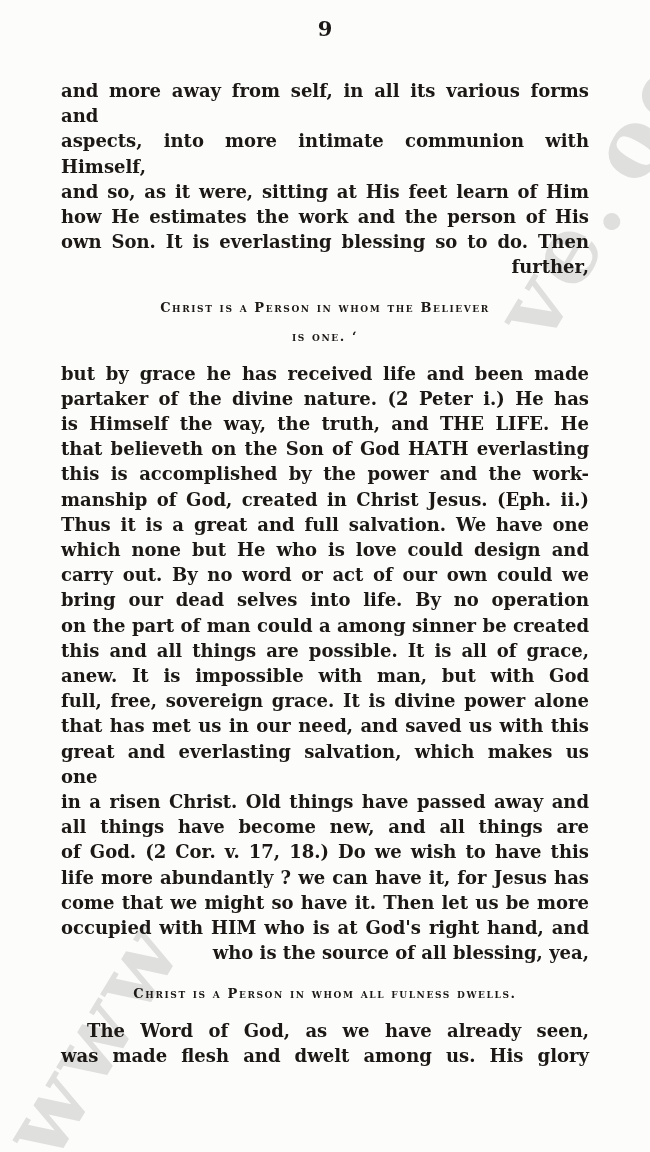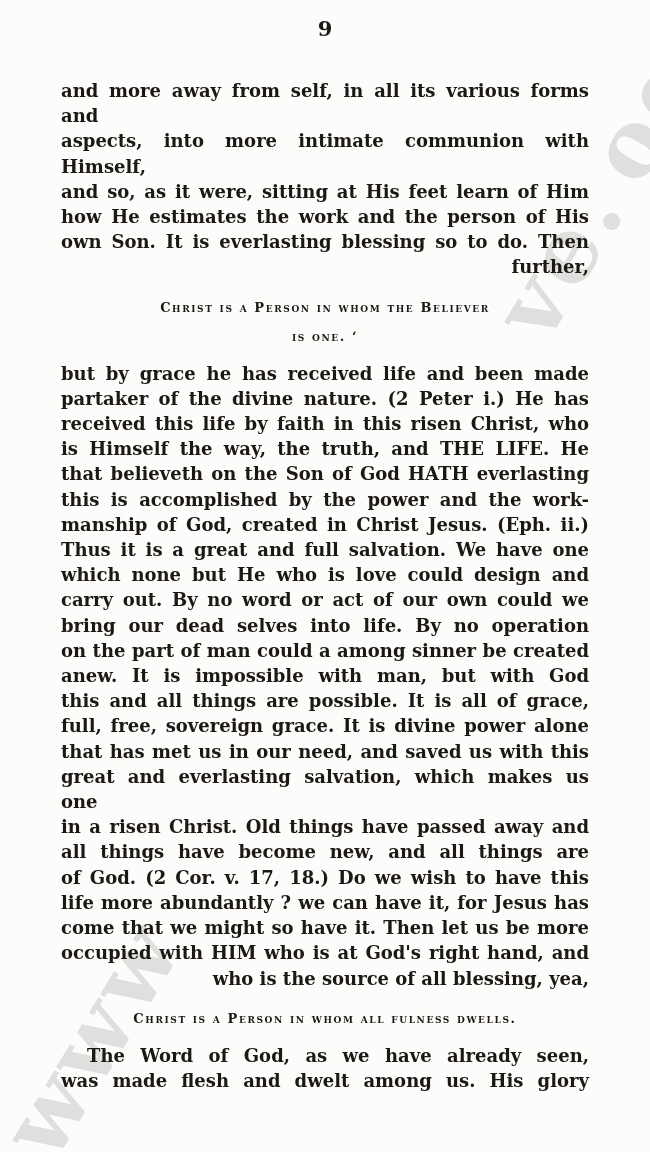--- a/index.html
+++ b/index.html
@@ -93,32 +93,31 @@
         <div class="line">own Son.  It is everlasting blessing so to do.  Then</div>
         <div class="line lastline">further,</div>
       </div>
       <div class="block heading">
         <div class="line">Christ is a Person in whom the Believer</div>
         <div class="line">is one. ‘</div>
       </div>
       <div class="block body">
         <div class="line">but by grace he has received life and been made</div>
         <div class="line">partaker of the divine nature. (2 Peter i.)  He has</div>
-        <div class="line">received this life by faith in this risen Christ, who</div>
         <div class="line">is Himself the way, the truth, and THE LIFE.  He</div>
         <div class="line">that believeth on the Son of God HATH everlasting</div>
         <div class="line">this is accomplished by the power and the work-</div>
         <div class="line">manship of God, created in Christ Jesus. (Eph. ii.)</div>
         <div class="line">Thus it is a great and full salvation.  We have one</div>
         <div class="line">which none but He who is love could design and</div>
         <div class="line">carry out.  By no word or act of our own could we</div>
         <div class="line">bring our dead selves into life.  By no operation</div>
         <div class="line">on the part of man could a among sinner be created</div>
+        <div class="line">this and all things are possible.  It is all of grace,</div>
         <div class="line">anew.  It is impossible with man, but with God</div>
-        <div class="line">this and all things are possible.  It is all of grace,</div>
         <div class="line">full, free, sovereign grace.  It is divine power alone</div>
         <div class="line">that has met us in our need, and saved us with this</div>
         <div class="line">great and everlasting salvation, which makes us one</div>
         <div class="line">in a risen Christ.  Old things have passed away and</div>
         <div class="line">all things have become new, and all things are</div>
         <div class="line">of God. (2 Cor. v. 17, 18.)  Do we wish to have this</div>
         <div class="line">life more abundantly ? we can have it, for Jesus has</div>
         <div class="line">come that we might so have it.  Then let us be more</div>
         <div class="line">occupied with HIM who is at God's right hand, and</div>
         <div class="line lastline">who is the source of all blessing, yea,</div>

